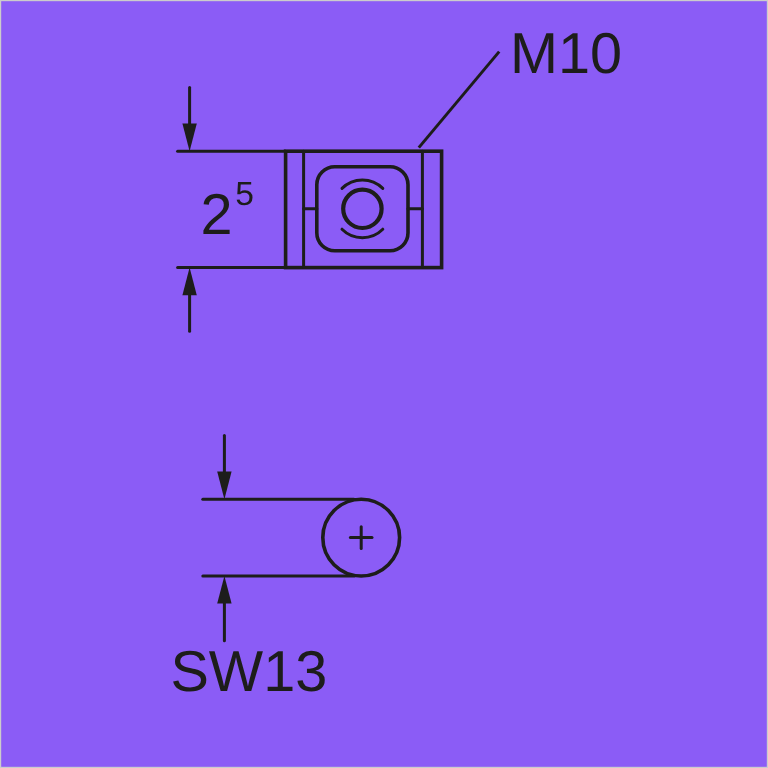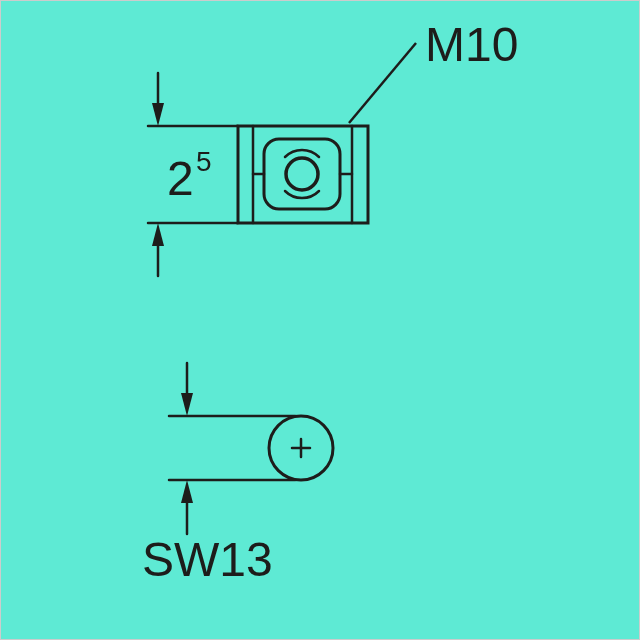--- a/index.html
+++ b/index.html
@@ -7,21 +7,21 @@
     padding: 0;
     background: #ffffff;
     font-family: "Liberation Sans", sans-serif;
   }
   .canvas {
     position: relative;
     width: 640px;
     height: 640px;
     box-sizing: border-box;
     border: 1px solid #cccccc;
-    background: #5eead4;
+    background: #8b5cf6;
     overflow: hidden;
   }
   svg text {
     font-family: "Liberation Sans", sans-serif;
     fill: #1d1d1b;
   }
   .lbl-large { font-size: 48px; font-weight: 400; }
   .lbl-sup   { font-size: 28px; font-weight: 400; }
 </style>
 </head>

